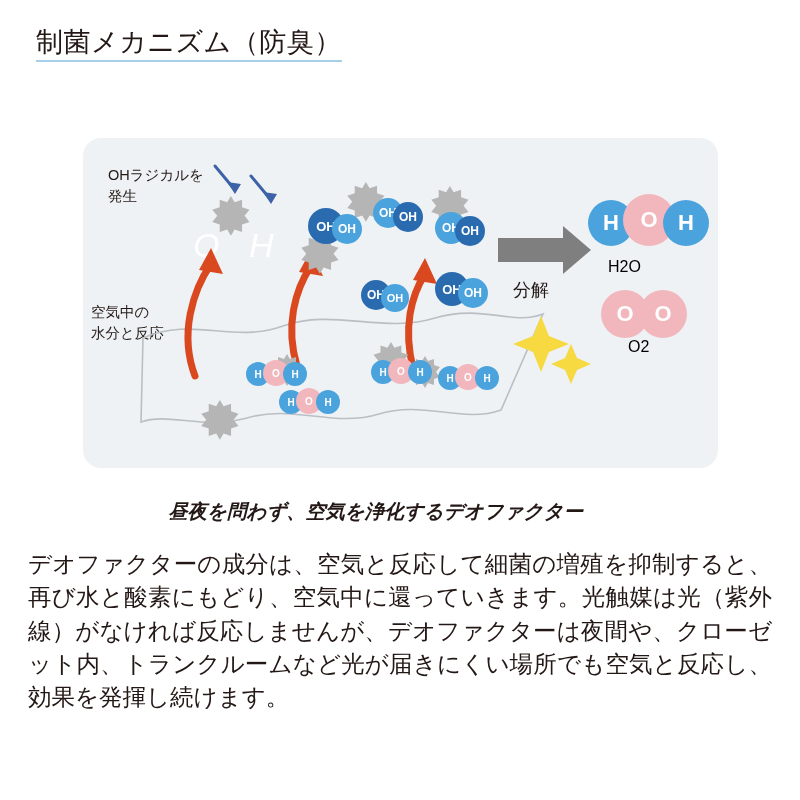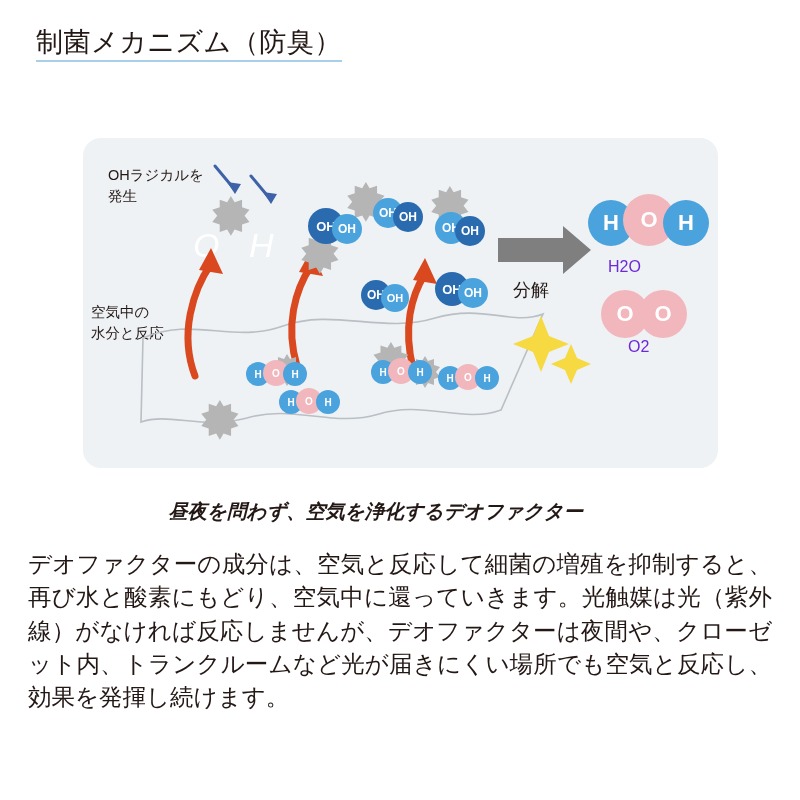--- a/index.html
+++ b/index.html
@@ -87,21 +87,21 @@
   .decomp {
     position: absolute;
     left: 430px;
     top: 140px;
     font-size: 18px;
     color: #231815;
   }
   .formula {
     position: absolute;
     font-size: 16px;
-    color: #6d28d9;
+    color: #000000;
   }
   .f-h2o { left: 525px; top: 120px; }
   .f-o2  { left: 545px; top: 200px; }
 
   
   .caption {
     position: absolute;
     left: 168px;
     top: 498px;
     font-size: 19.5px;

